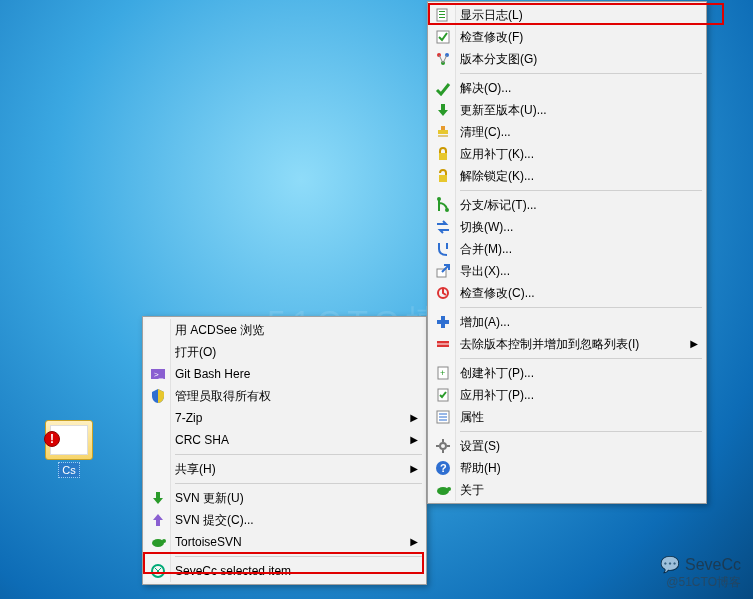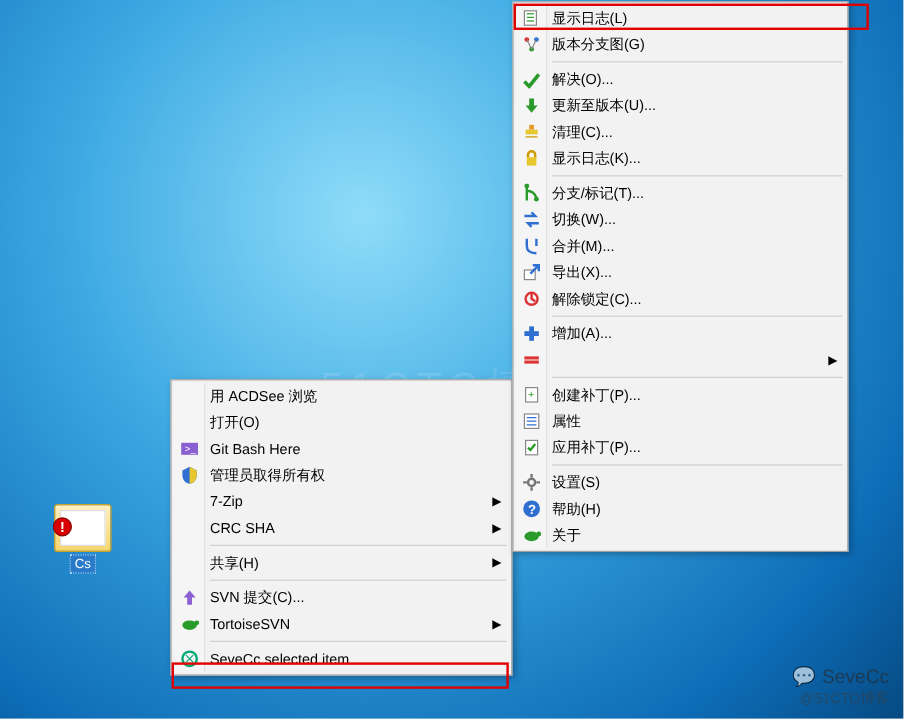--- a/index.html
+++ b/index.html
@@ -175,20 +175,28 @@
         <div class="menu-sep"></div>
         <div class="menu-item">
           <span class="ic"></span>
           <span>共享(H)</span>
           <span class="arrow">▶</span>
         </div>
         <div class="menu-sep"></div>
         <div class="menu-item">
           <span class="ic">
             <svg>
+              <path d="M8 14 L3 8 H6 V2 H10 V8 H13 Z" class="c-green"></path>
+            </svg>
+          </span>
+          <span>SVN 更新(U)</span>
+        </div>
+        <div class="menu-item">
+          <span class="ic">
+            <svg>
               <path d="M8 2 L13 8 H10 V14 H6 V8 H3 Z" class="c-purple"></path>
             </svg>
           </span>
           <span>SVN 提交(C)...</span>
         </div>
         <div class="menu-item">
           <span class="ic">
             <svg>
               <ellipse cx="8" cy="9" rx="6" ry="4" class="c-green"></ellipse>
               <circle cx="14" cy="7" r="2" class="c-green"></circle>
@@ -220,20 +228,29 @@
               <rect x="4" y="4" width="6" height="1" class="c-green"></rect>
               <rect x="4" y="7" width="6" height="1" class="c-green"></rect>
               <rect x="4" y="10" width="6" height="1" class="c-green"></rect>
             </svg>
           </span>
           <span>显示日志(L)</span>
         </div>
         <div class="menu-item">
           <span class="ic">
             <svg>
+              <rect x="2" y="2" width="12" height="12" fill="#fff" stroke="#888"></rect>
+              <path d="M4 8 L7 11 L12 4" stroke="#2a9b2a" stroke-width="2" fill="none"></path>
+            </svg>
+          </span>
+          <span>检查修改(F)</span>
+        </div>
+        <div class="menu-item">
+          <span class="ic">
+            <svg>
               <circle cx="4" cy="4" r="2" class="c-red"></circle>
               <circle cx="12" cy="4" r="2" class="c-blue"></circle>
               <circle cx="8" cy="12" r="2" class="c-green"></circle>
               <path d="M4 4 L8 12 L12 4" stroke="#888" fill="none"></path>
             </svg>
           </span>
           <span>版本分支图(G)</span>
         </div>
         <div class="menu-sep"></div>
         <div class="menu-item">
@@ -262,21 +279,30 @@
           </span>
           <span>清理(C)...</span>
         </div>
         <div class="menu-item">
           <span class="ic">
             <svg>
               <rect x="4" y="7" width="8" height="7" class="c-yellow"></rect>
               <path d="M5 7 V5 a3 3 0 0 1 6 0 V7" fill="none" stroke="#c90" stroke-width="2"></path>
             </svg>
           </span>
-          <span>显示日志(K)...</span>
+          <span>应用补丁(K)...</span>
+        </div>
+        <div class="menu-item">
+          <span class="ic">
+            <svg>
+              <rect x="4" y="7" width="8" height="7" class="c-yellow"></rect>
+              <path d="M11 7 V5 a3 3 0 0 0 -6 0" fill="none" stroke="#c90" stroke-width="2"></path>
+            </svg>
+          </span>
+          <span>解除锁定(K)...</span>
         </div>
         <div class="menu-sep"></div>
         <div class="menu-item">
           <span class="ic">
             <svg>
               <path d="M4 2 V14 M4 6 Q10 6 12 12" stroke="#2a9b2a" stroke-width="2" fill="none"></path>
               <circle cx="4" cy="2" r="2" class="c-green"></circle>
               <circle cx="12" cy="13" r="2" class="c-green"></circle>
             </svg>
           </span>
@@ -307,70 +333,71 @@
           </span>
           <span>导出(X)...</span>
         </div>
         <div class="menu-item">
           <span class="ic">
             <svg>
               <circle cx="8" cy="8" r="5" fill="none" stroke="#d33" stroke-width="2"></circle>
               <path d="M8 3 V8 L11 10" stroke="#d33" stroke-width="2" fill="none"></path>
             </svg>
           </span>
-          <span>解除锁定(C)...</span>
+          <span>检查修改(C)...</span>
         </div>
         <div class="menu-sep"></div>
         <div class="menu-item">
           <span class="ic">
             <svg>
               <rect x="6" y="2" width="4" height="12" class="c-blue"></rect>
               <rect x="2" y="6" width="12" height="4" class="c-blue"></rect>
             </svg>
           </span>
           <span>增加(A)...</span>
         </div>
         <div class="menu-item">
           <span class="ic">
             <svg>
               <rect x="2" y="5" width="12" height="6" class="c-red"></rect>
               <line x1="2" y1="8" x2="14" y2="8" stroke="#fff"></line>
             </svg>
           </span>
+          <span>去除版本控制并增加到忽略列表(I)</span>
           <span class="arrow">▶</span>
         </div>
         <div class="menu-sep"></div>
         <div class="menu-item">
           <span class="ic">
             <svg>
               <rect x="3" y="2" width="10" height="12" fill="#fff" stroke="#888"></rect>
               <text x="5" y="11" font-size="9" fill="#2a9b2a">+</text>
             </svg>
           </span>
           <span>创建补丁(P)...</span>
+        </div>
+        <div class="menu-item">
+          <span class="ic">
+            <svg>
+              <rect x="3" y="2" width="10" height="12" fill="#fff" stroke="#888"></rect>
+              <path d="M5 8 L7 10 L11 5" stroke="#2a9b2a" stroke-width="2" fill="none"></path>
+            </svg>
+          </span>
+          <span>应用补丁(P)...</span>
         </div>
         <div class="menu-item">
           <span class="ic">
             <svg>
               <rect x="2" y="2" width="12" height="12" fill="#fff" stroke="#888"></rect>
               <line x1="4" y1="5" x2="12" y2="5" stroke="#2f6fd1"></line>
               <line x1="4" y1="8" x2="12" y2="8" stroke="#2f6fd1"></line>
               <line x1="4" y1="11" x2="12" y2="11" stroke="#2f6fd1"></line>
             </svg>
           </span>
           <span>属性</span>
-        </div>
-        <div class="menu-item">
-          <span class="ic">
-            <svg>
-              <rect x="3" y="2" width="10" height="12" fill="#fff" stroke="#888"></rect>
-              <path d="M5 8 L7 10 L11 5" stroke="#2a9b2a" stroke-width="2" fill="none"></path>
-            </svg>
-          </span>
-          <span>应用补丁(P)...</span>
         </div>
         <div class="menu-sep"></div>
         <div class="menu-item">
           <span class="ic">
             <svg>
               <circle cx="8" cy="8" r="3" fill="none" stroke="#777" stroke-width="2"></circle>
               <g stroke="#777" stroke-width="2">
                 <line x1="8" y1="1" x2="8" y2="4"></line>
                 <line x1="8" y1="12" x2="8" y2="15"></line>
                 <line x1="1" y1="8" x2="4" y2="8"></line>

